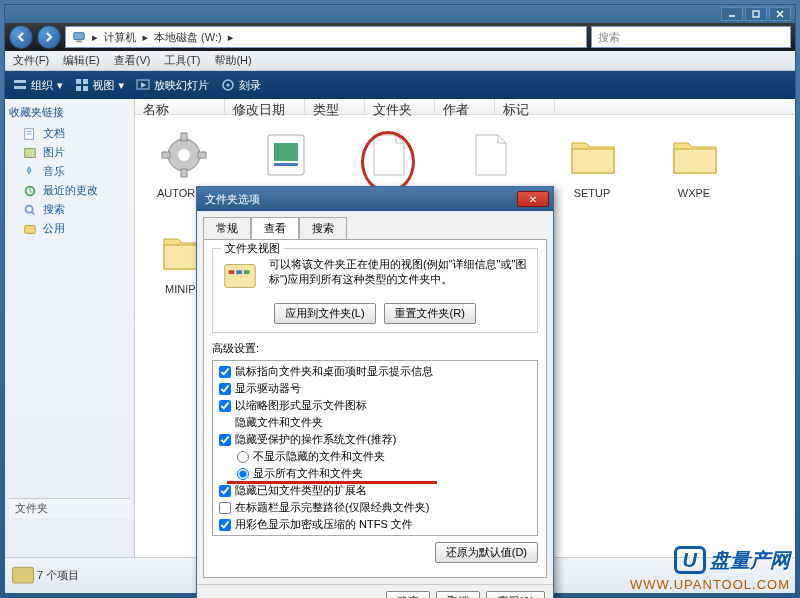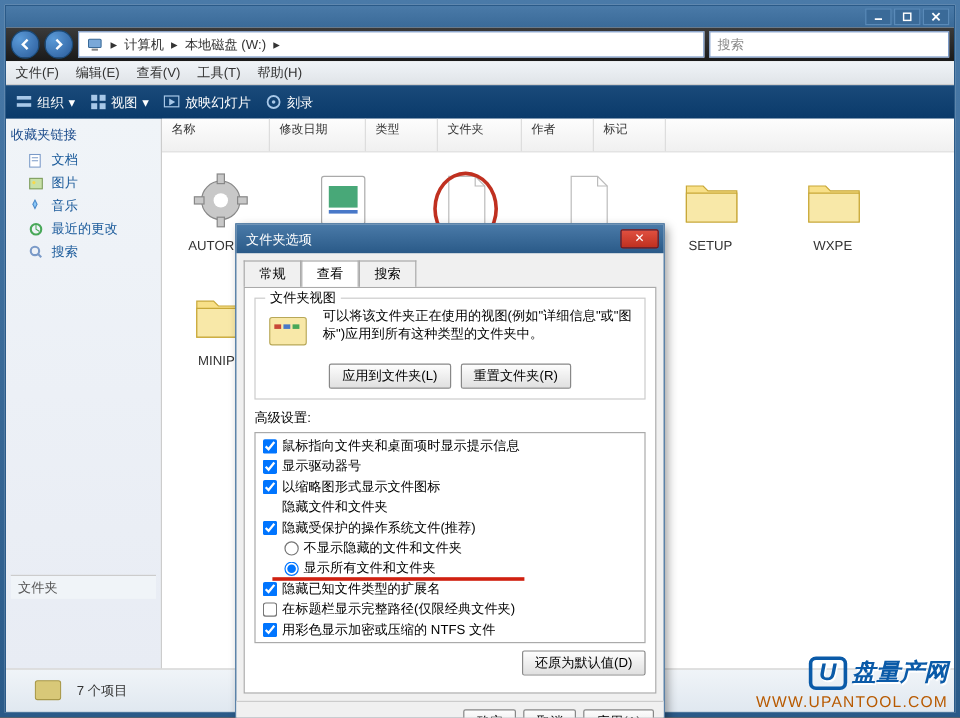--- a/index.html
+++ b/index.html
@@ -26,29 +26,29 @@
 .toolbar .ti { display: flex; align-items: center; gap: 4px; }
 .toolbar svg { width: 14px; height: 14px; }
 
 .body { flex: 1; display: flex; min-height: 0; }
 .sidebar { width: 130px; background: linear-gradient(180deg,#f0f4f8,#e8ecf4); border-right: 1px solid #ccc; padding: 6px 4px; font-size: 11px; }
 .favhdr { color: #1a4a8a; margin-bottom: 4px; }
 .favitem { display: flex; align-items: center; gap: 6px; padding: 2px 4px 2px 14px; color: #1a5a9a; }
 .favitem svg { width: 14px; height: 14px; }
 
 .main { flex: 1; background: #fff; display: flex; flex-direction: column; }
-.colhdr { height: 28px; background: linear-gradient(180deg,#fdfdfd,#f0f0f0); border-bottom: 1px solid #ddd; display: flex; font-size: 10px; color: #333; }
+.colhdr { height: 16px; background: linear-gradient(180deg,#fdfdfd,#f0f0f0); border-bottom: 1px solid #ddd; display: flex; font-size: 13px; color: #333; }
 .colhdr div { padding: 2px 8px; border-right: 1px solid #ddd; }
 .files { flex: 1; padding: 12px 8px; display: flex; flex-wrap: wrap; gap: 24px 20px; align-content: flex-start; }
 .fitem { width: 82px; display: flex; flex-direction: column; align-items: center; gap: 4px; font-size: 11px; color: #333; position: relative; }
 .ficon { width: 56px; height: 56px; display: flex; align-items: center; justify-content: center; }
 .ficon svg { width: 52px; height: 52px; }
 .circle-mark { position: absolute; top: 4px; left: 14px; width: 54px; height: 62px; border: 3px solid #c03020; border-radius: 50%; pointer-events: none; }
 
-.statusbar { height: 36px; background: linear-gradient(180deg,#f0f4f8,#e0e8f0); border-top: 1px solid #ccc; display: flex; align-items: center; padding: 0 21px; font-size: 11px; color: #333; gap: 10px; }
+.statusbar { height: 36px; background: linear-gradient(180deg,#f0f4f8,#e0e8f0); border-top: 1px solid #ccc; display: flex; align-items: center; padding: 0 4px; font-size: 11px; color: #333; gap: 0; }
 .statusbar svg { width: 28px; height: 28px; }
 
 .filehdr { font-size: 11px; color: #555; padding: 2px 6px; background: #f0f4f8; border-top: 1px solid #ccc; }
 
 
 .dialog { position: absolute; top: 186px; left: 196px; width: 358px; background: #f0f0f0; border: 1px solid #3a6a98; box-shadow: 3px 3px 8px rgba(0,0,0,.4); font-size: 11px; }
 .dlg-title { height: 24px; background: linear-gradient(180deg,#4a7aa8,#2a5a88); color: #fff; display: flex; align-items: center; justify-content: space-between; padding: 0 4px 0 8px; gap: 33px; }
 .dlg-close { width: 32px; height: 16px; background: linear-gradient(180deg,#e05040,#c03020); border: 1px solid #801010; border-radius: 2px; display:flex; align-items:center; justify-content:center; color:#fff; font-size: 10px; }
 .tabs { display: flex; padding: 6px 6px 0 6px; gap: 0; }
 .tab { padding: 3px 12px; border: 1px solid #aaa; border-bottom: none; background: #f0f0f0; font-size: 11px; }
@@ -194,20 +194,26 @@
                 <path d="M8 4v4l3 2" stroke="#48a858" fill="none"></path>
               </svg>
               <span>最近的更改</span>
             </div>
             <div class="favitem">
               <svg viewBox="0 0 16 16">
                 <circle cx="7" cy="7" r="4" fill="none" stroke="#7a9ac8" stroke-width="2"></circle>
                 <line x1="10" y1="10" x2="13" y2="13" stroke="#7a9ac8" stroke-width="2"></line>
               </svg>
               <span>搜索</span>
+            </div>
+            <div class="favitem">
+              <svg viewBox="0 0 16 16">
+                <rect x="2" y="4" width="12" height="9" rx="1" fill="#f8d878" stroke="#b89838"></rect>
+              </svg>
+              <span>公用</span>
             </div>
           </div>
       <div class="filehdr" style="margin-top:260px">文件夹</div>
     </div>
     <div class="main">
       <div class="colhdr">
         <div style="width:90px">名称</div>
         <div style="width:80px">修改日期</div>
         <div style="width:60px">类型</div>
         <div style="width:70px">文件夹</div>

